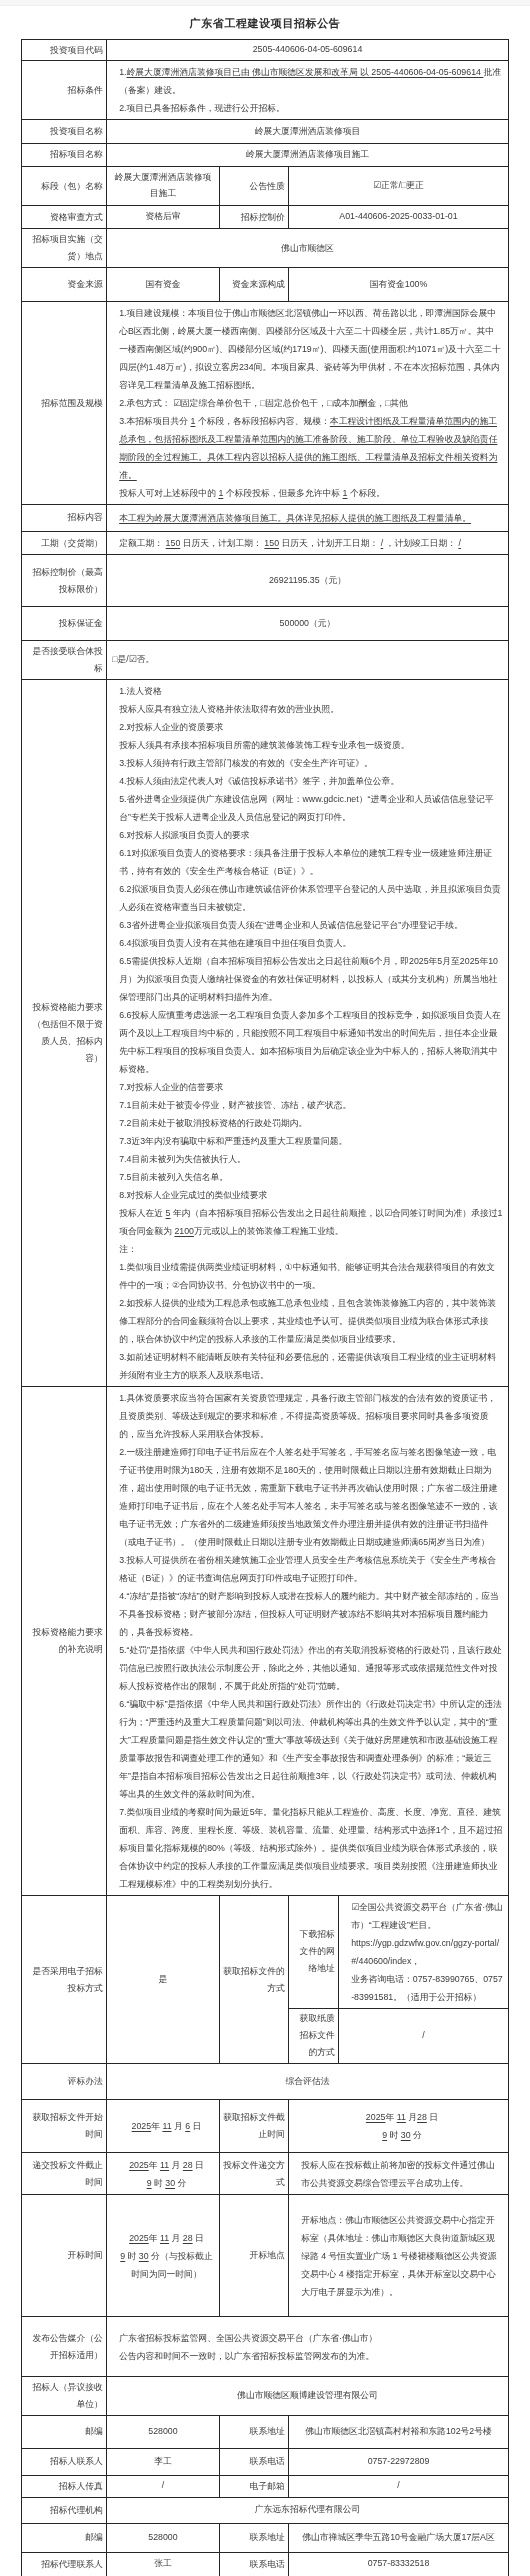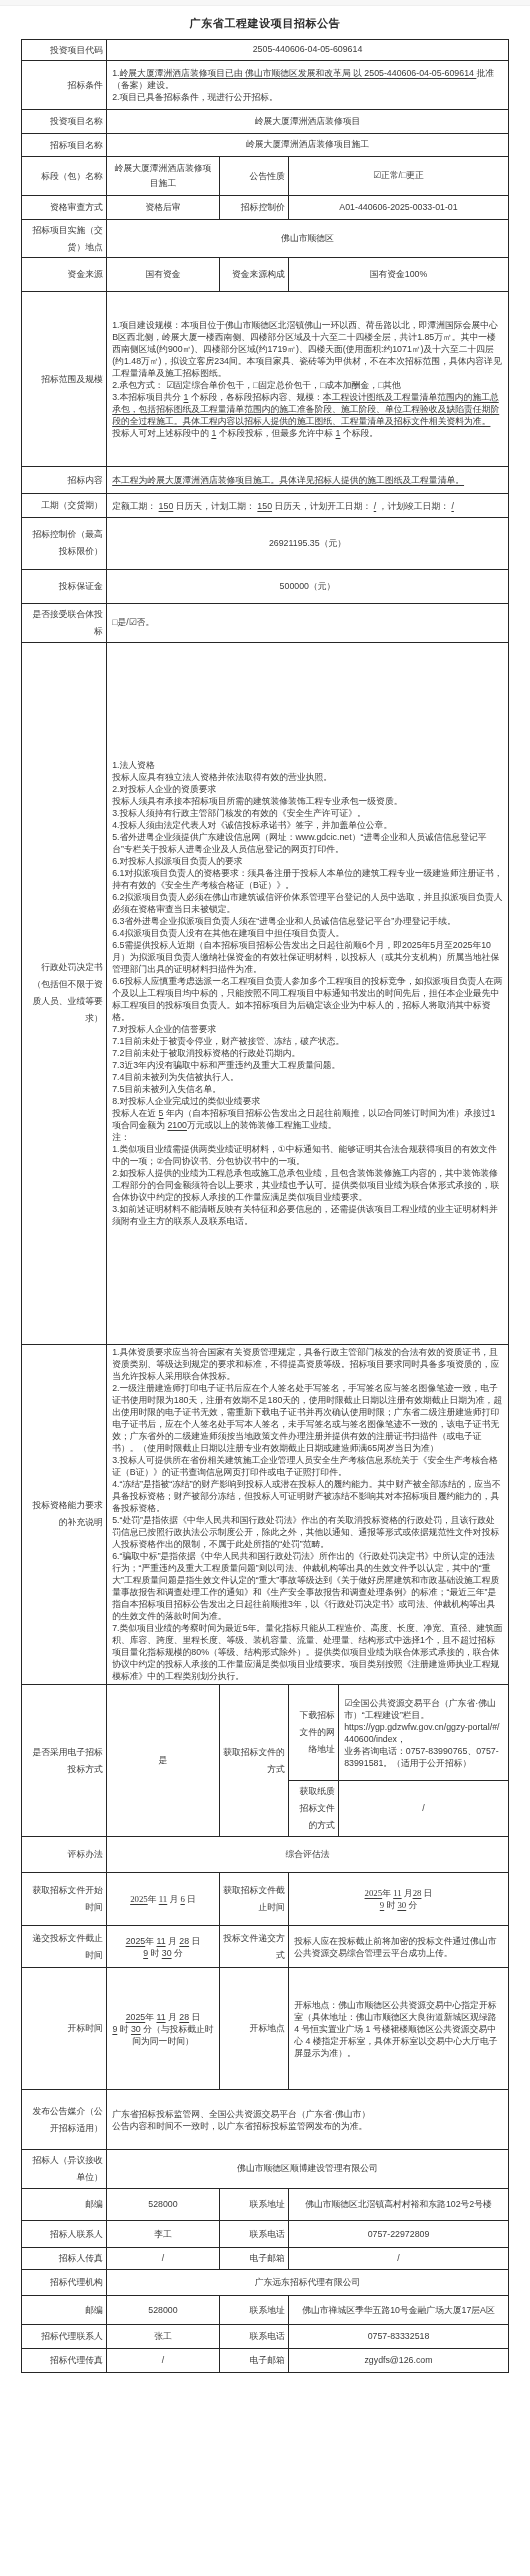--- a/index.html
+++ b/index.html
@@ -4,21 +4,21 @@
 <style>
   html,body{margin:0;padding:0;background:#ffffff;}
   body{width:530px;font-family:"Liberation Sans","DejaVu Sans",sans-serif;color:#3a3a3a;}
   .topband{height:4.5px;background:#f7f7f7;border-bottom:0.6px solid #efefef;}
   h1{font-size:11px;font-weight:bold;text-align:center;color:#2e2e2e;margin:10.4px 0 7.8px 0;letter-spacing:0.6px;}
   table.doc{border-collapse:collapse;table-layout:fixed;width:487px;margin:0 auto 14.3px auto;}
   td{border:0.6px solid #262626;padding:1.9px 5.2px;font-size:8.8px;vertical-align:middle;word-break:break-all;overflow-wrap:anywhere;}
   td.lab{text-align:right;padding:1.9px 3.2px;line-height:17px;}
   td.ctr{text-align:center;line-height:15.6px;}
   td.lft{text-align:left;}
-  .para{line-height:12px;text-align:left;}
+  .para{line-height:18px;text-align:left;margin-left:7px;}
   td.ctr .para{text-align:center;}
   .u{text-decoration:underline;text-underline-offset:1.9px;}
 </style>
 </head>
 <body>
 
 <div class="topband"></div>
 
 <h1>广东省工程建设项目招标公告</h1>
 
@@ -99,21 +99,21 @@
       </tr>
       <tr style="height: 34px;">
         <td class="lab">投标保证金</td>
         <td colspan="4" class="ctr">500000（元）</td>
       </tr>
       <tr style="height: 38px;">
         <td class="lab">是否接受联合体投标</td>
         <td colspan="4" class="lft">□是/☑否。</td>
       </tr>
       <tr style="height: 702px;">
-        <td class="lab">行政处罚决定书（包括但不限于资质人员、业绩等要求）</td>
+        <td class="lab">投标资格能力要求（包括但不限于资质人员、招标内容）</td>
         <td colspan="4" class="lft">
           <div class="para">1.法人资格</div>
           <div class="para">投标人应具有独立法人资格并依法取得有效的营业执照。</div>
           <div class="para">2.对投标人企业的资质要求</div>
           <div class="para">投标人须具有承接本招标项目所需的建筑装修装饰工程专业承包一级资质。</div>
           <div class="para">3.投标人须持有行政主管部门核发的有效的《安全生产许可证》。</div>
           <div class="para">4.投标人须由法定代表人对《诚信投标承诺书》签字，并加盖单位公章。</div>
           <div class="para">5.省外进粤企业须提供广东建设信息网（网址：www.gdcic.net）“进粤企业和人员诚信信息登记平台”专栏关于投标人进粤企业及人员信息登记的网页打印件。</div>
           <div class="para">6.对投标人拟派项目负责人的要求</div>
           <div class="para">6.1对拟派项目负责人的资格要求：须具备注册于投标人本单位的建筑工程专业一级建造师注册证书，持有有效的《安全生产考核合格证（B证）》。</div>
@@ -160,21 +160,21 @@
         </td>
       </tr>
       <tr style="height: 45px;">
         <td class="lab">获取纸质招标文件的方式</td>
         <td class="ctr">/</td>
       </tr>
       <tr style="height: 36px;">
         <td class="lab">评标办法</td>
         <td colspan="4" class="ctr">综合评估法</td>
       </tr>
-      <tr style="height: 53px; font-family: Liberation Serif, serif;">
+      <tr style="height: 53px;">
         <td class="lab">获取招标文件开始时间</td>
         <td class="ctr">
           <div class="para"><span class="u">2025</span>年 <span class="u">11</span> 月 <span class="u">6</span> 日</div>
         </td>
         <td class="lab">获取招标文件截止时间</td>
         <td colspan="2" class="ctr">
           <div class="para"><span class="u">2025</span>年 <span class="u">11</span> 月<span class="u">28</span> 日</div>
           <div class="para"><span class="u">9</span> 时 <span class="u">30</span> 分</div>
         </td>
       </tr>

